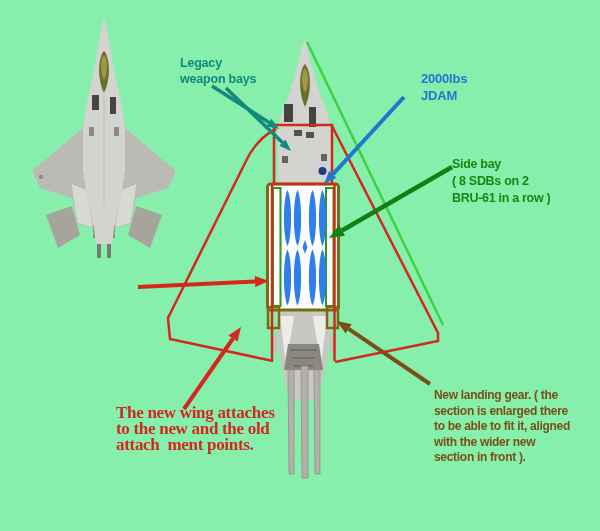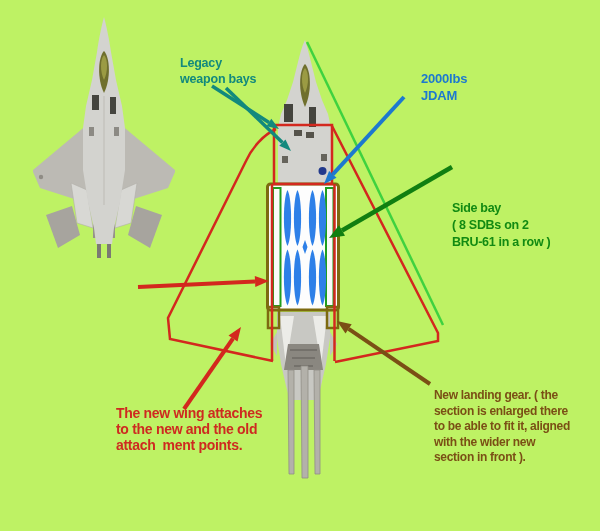--- a/index.html
+++ b/index.html
@@ -1,29 +1,29 @@
 <!DOCTYPE html>
 <html><head>
 <meta charset="utf-8">
 <style>
   html,body{margin:0;padding:0;background:#ffffff;}
   #canvas{
     position:relative;width:600px;height:531px;overflow:hidden;
-    background:#bef264;font-family:"Liberation Sans",sans-serif;
+    background:#86efac;font-family:"Liberation Sans",sans-serif;
   }
   #diagram-svg{position:absolute;left:0;top:0;}
   .label{
     position:absolute;font-weight:bold;white-space:pre-wrap;
     letter-spacing:-0.2px;line-height:16px;font-size:13px;
   }
   .label-legacy{left:180px;top:55px;color:#12897d;font-size:12.5px;line-height:16px;}
   .label-jdam{left:421px;top:70px;color:#1d79cf;font-size:13px;line-height:17px;}
-  .label-sidebay{left:452px;top:156px;color:#128a12;font-size:12.5px;line-height:17px;letter-spacing:-0.3px;margin-top:44px;}
+  .label-sidebay{left:452px;top:156px;color:#128a12;font-size:12.5px;line-height:17px;letter-spacing:-0.3px;}
   .label-newsection{left:15px;top:276px;color:#ce2a20;font-size:12px;line-height:15px;letter-spacing:-0.2px;}
-  .label-newwing{left:116px;top:405px;color:#ce2a20;font-size:14px;line-height:16px;letter-spacing:-0.3px;}
+  .label-newwing{left:116px;top:405px;color:#ce2a20;font-size:17px;line-height:16px;letter-spacing:-0.3px;font-family:Liberation Serif, serif;}
   .label-landinggear{left:434px;top:388px;color:#7a4f15;font-size:12px;line-height:15.5px;letter-spacing:-0.3px;}
 </style>
 </head>
 <body>
 
 <div id="canvas">
 
 <svg id="diagram-svg" width="600" height="531" viewBox="0 0 600 531">
   <defs>
     <path id="sdb" d="M0,-28 C4.8,-19 4.8,19 0,28 C-4.8,19 -4.8,-19 0,-28 Z"></path>

